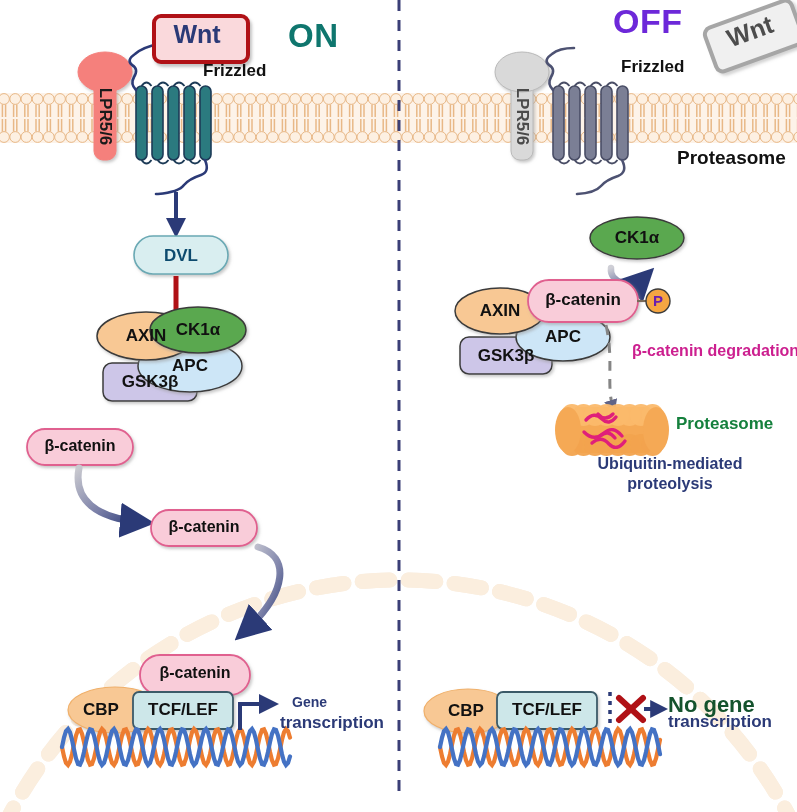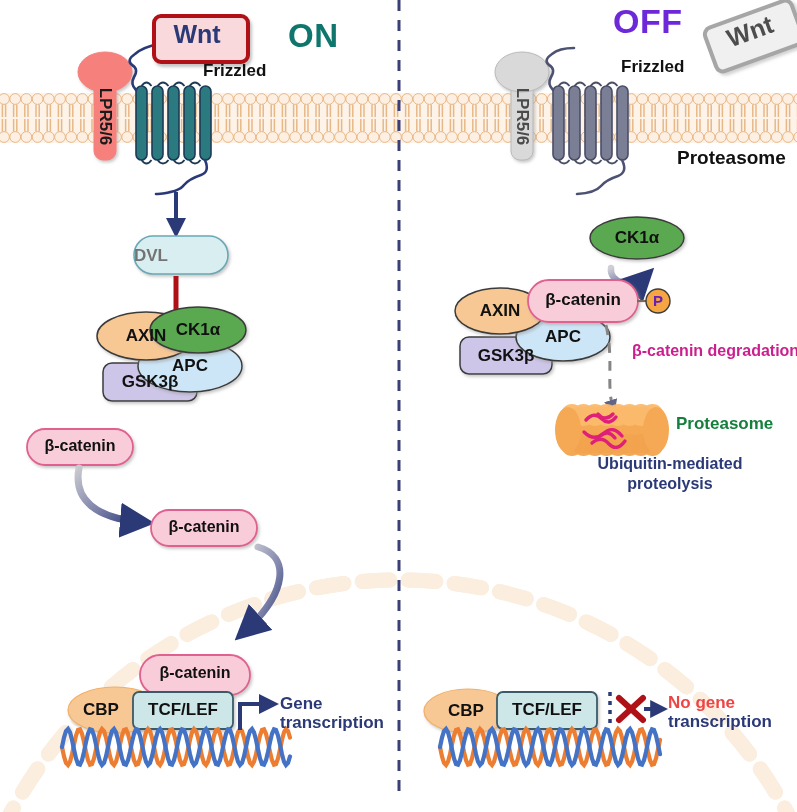--- a/index.html
+++ b/index.html
@@ -717,35 +717,35 @@
 
   <div style="position:absolute;left:152px;top:14px;width:90px;height:42px;border:4px solid #b01116;border-radius:9px;background:#fad9dc;box-shadow:2px 3px 3px rgba(140,140,140,.5);"></div>
   <div class="txt bold" style="left:152px;top:22px;width:90px;text-align:center;font-size:25px;color:#2b3a77;">Wnt</div>
 
   <div class="txt bold" style="left:262px;top:19px;font-size:33px;color:#0f766e;letter-spacing:.5px;margin-left:26px;">ON</div>
 
   <div class="txt bold" style="left:66px;top:108px;font-size:17px;color:#1a1a1a;transform:rotate(90deg);transform-origin:center;width:78px;text-align:center;">LPR5/6</div>
 
   <div class="txt bold" style="left:203px;top:62px;font-size:17px;color:#111;">Frizzled</div>
 
-  <div class="txt bold" style="left:134px;top:247px;width:94px;font-size:17px;color:#737373;">DVL</div>
+  <div class="txt bold" style="left:134px;top:247px;width:94px;text-align:center;font-size:17px;color:#0c4a6e;">DVL</div>
 
   <div class="txt bold" style="left:97px;top:327px;width:98px;text-align:center;font-size:17px;color:#111;">AXIN</div>
   <div class="txt bold" style="left:150px;top:321px;width:96px;text-align:center;font-size:17px;color:#111;">CK1α</div>
   <div class="txt bold" style="left:140px;top:357px;width:100px;text-align:center;font-size:17px;color:#111;">APC</div>
   <div class="txt bold" style="left:103px;top:373px;width:94px;text-align:center;font-size:17px;color:#111;">GSK3β</div>
 
   <div class="txt bold" style="left:27px;top:438px;width:106px;text-align:center;font-size:16px;color:#111;">β-catenin</div>
   <div class="txt bold" style="left:151px;top:519px;width:106px;text-align:center;font-size:16px;color:#111;">β-catenin</div>
   <div class="txt bold" style="left:140px;top:665px;width:110px;text-align:center;font-size:16px;color:#111;">β-catenin</div>
 
   <div class="txt bold" style="left:74px;top:701px;width:54px;text-align:center;font-size:17px;color:#111;">CBP</div>
   <div class="txt bold" style="left:133px;top:701px;width:100px;text-align:center;font-size:17px;color:#111;">TCF/LEF</div>
 
-  <div class="txt bold" style="left:280px;top:695px;font-size:17px;color:#2b3a77;">Gene</div>
+  <div class="txt bold" style="left:292px;top:695px;font-size:14px;color:#2b3a77;">Gene</div>
   <div class="txt bold" style="left:280px;top:714px;font-size:17px;color:#2b3a77;">transcription</div>
 
   <div class="txt bold" style="left:613px;top:4px;font-size:34px;color:#6d28d9;letter-spacing:.5px;">OFF</div>
 
   <div style="position:absolute;left:706px;top:11px;width:88px;height:42px;border:4px solid #a6a6a6;border-radius:9px;background:#f0f0f0;transform:rotate(-20deg);box-shadow:2px 3px 3px rgba(170,170,170,.5);"></div>
   <div class="txt bold" style="left:706px;top:19px;width:88px;text-align:center;font-size:25px;color:#4d4d4d;transform:rotate(-20deg);">Wnt</div>
 
   <div class="txt bold" style="left:483px;top:108px;font-size:17px;color:#4a4a4a;transform:rotate(90deg);transform-origin:center;width:78px;text-align:center;">LPR5/6</div>
 
   <div class="txt bold" style="left:621px;top:58px;font-size:17px;color:#111;">Frizzled</div>
@@ -763,17 +763,17 @@
 
   <div class="txt bold" style="left:632px;top:343px;font-size:16px;color:#cc1f8f;">β-catenin degradation</div>
 
   <div class="txt bold" style="left:676px;top:415px;font-size:17px;color:#15803d;">Proteasome</div>
   <div class="txt bold" style="left:570px;top:476px;width:200px;text-align:center;font-size:16px;color:#2b3a77;">proteolysis</div>
   <div class="txt bold" style="left:570px;top:456px;width:200px;text-align:center;font-size:16px;color:#2b3a77;">Ubiquitin-mediated</div>
 
   <div class="txt bold" style="left:440px;top:702px;width:52px;text-align:center;font-size:17px;color:#111;">CBP</div>
   <div class="txt bold" style="left:497px;top:701px;width:100px;text-align:center;font-size:17px;color:#111;">TCF/LEF</div>
 
-  <div class="txt bold" style="left:668px;top:694px;font-size:17px;color:#ef4444;">No gene</div>
+  <div class="txt bold" style="left:668px;top:694px;font-size:22px;color:#14532d;">No gene</div>
   <div class="txt bold" style="left:668px;top:713px;font-size:17px;color:#2b3a77;">transcription</div>
 
 
 </div>
 
 </body></html>

